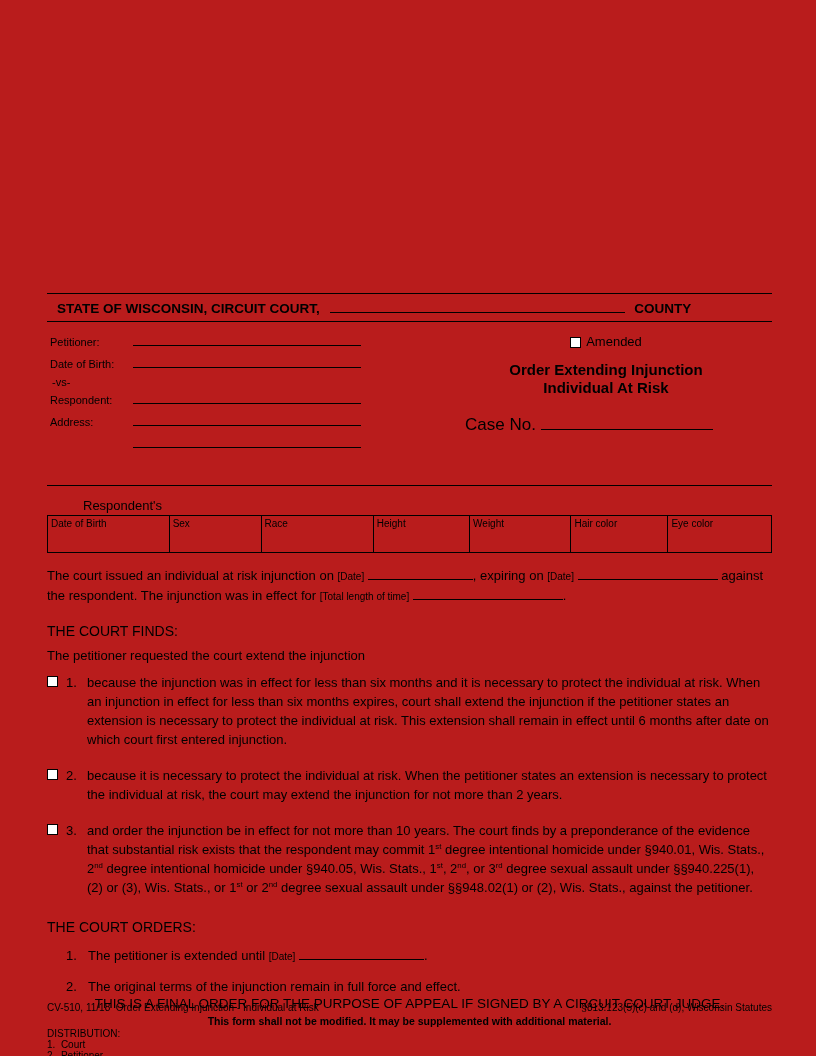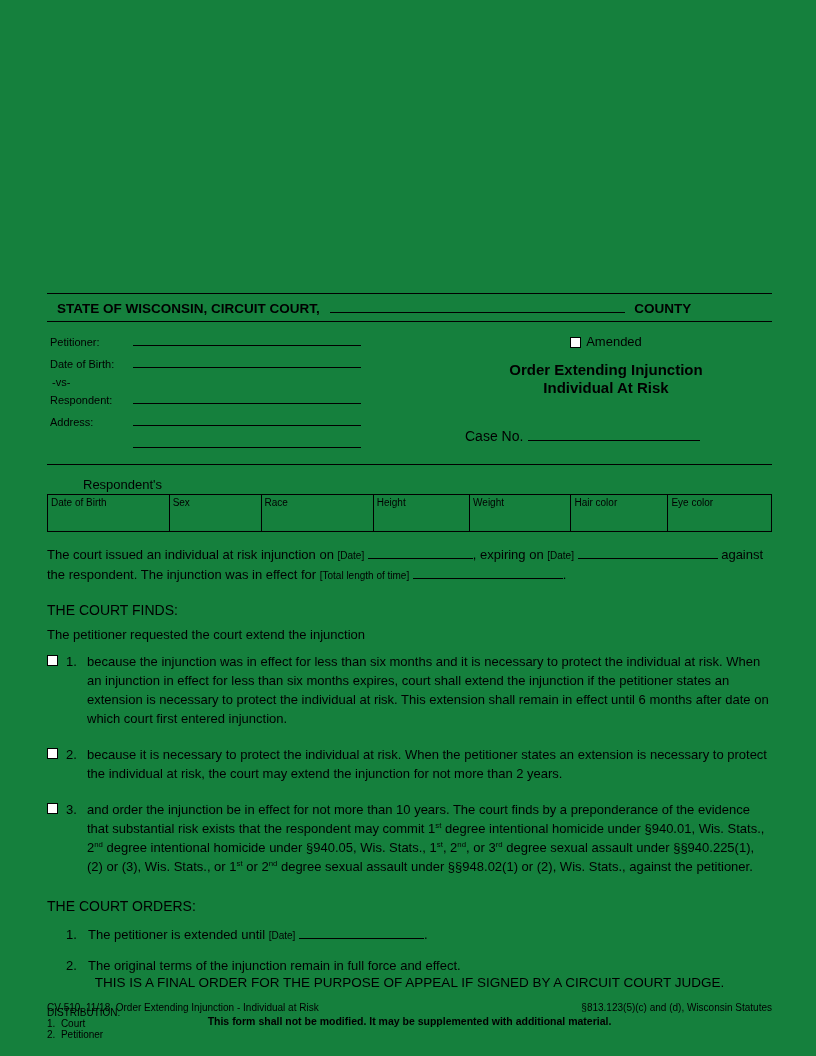--- a/index.html
+++ b/index.html
@@ -1,41 +1,41 @@
 <!DOCTYPE html>
 <html><head>
 <meta charset="utf-8">
 <style>
   * { margin:0; padding:0; box-sizing:border-box; }
   html,body { background:#fff; }
   body { width:816px; height:1056px; font-family:"Liberation Sans", sans-serif; color:#000; font-size:13px; }
-  .page { position:relative; width:816px; height:1056px; background:#15803d; overflow:hidden; }
+  .page { position:relative; width:816px; height:1056px; background:#b91c1c; overflow:hidden; }
   .content { position:absolute; left:47px; width:725px; top:293px; }
 
   .blank { display:inline-block; border-bottom:1px solid #000; height:14px; vertical-align:baseline; }
   .small-label { font-size:10px; }
   sup { font-size:0.6em; vertical-align:super; line-height:0; }
   .checkbox { display:inline-block; width:11px; height:11px; border:1px solid #000; background:#fff; flex:0 0 auto; }
 
   
   .court-header { border-top:1px solid #000; border-bottom:1px solid #000; padding:5px 0 5px 10px; font-weight:bold; font-size:13.5px; }
   .county-blank { width:295px; margin:0 6px; }
 
   
-  .caption { display:flex; border-bottom:1px solid #000; padding:10px 0 8px 3px; }
+  .caption { display:flex; border-bottom:1px solid #000; padding:10px 0 29px 3px; }
   .cap-left { width:390px; }
   .cap-row { margin-bottom:5px; line-height:14px; }
   .cap-label { display:inline-block; width:83px; font-size:11px; }
   .cap-blank { width:228px; }
   .vs-row { margin:3px 0 2px 2px; font-size:11px; }
   .cap-right { flex:1; }
   .amended-row { text-align:center; font-size:13px; margin-top:2px; }
   .amended-row .checkbox { vertical-align:-2px; margin-right:5px; display:inline-block; }
   .form-title { text-align:center; font-weight:bold; font-size:15px; line-height:18px; margin-top:12px; }
-  .case-row { margin-top:30px; padding-left:25px; font-size:14px; }
+  .case-row { margin-top:18px; padding-left:25px; font-size:17px; }
   .case-blank { width:172px; margin-left:5px; }
 
   
   .resp-heading { margin-top:12px; margin-bottom:2px; font-size:13px;margin-left:36px; }
   .resp-table { width:100%; border-collapse:collapse; table-layout:fixed; }
   .resp-table td { border:1px solid #000; height:37px; vertical-align:top; font-size:10px; padding:2px 3px; }
 
   
   .para { margin-top:13px; line-height:19px; }
   .section-heading { margin-top:17px; font-weight:normal; font-size:14px; }

